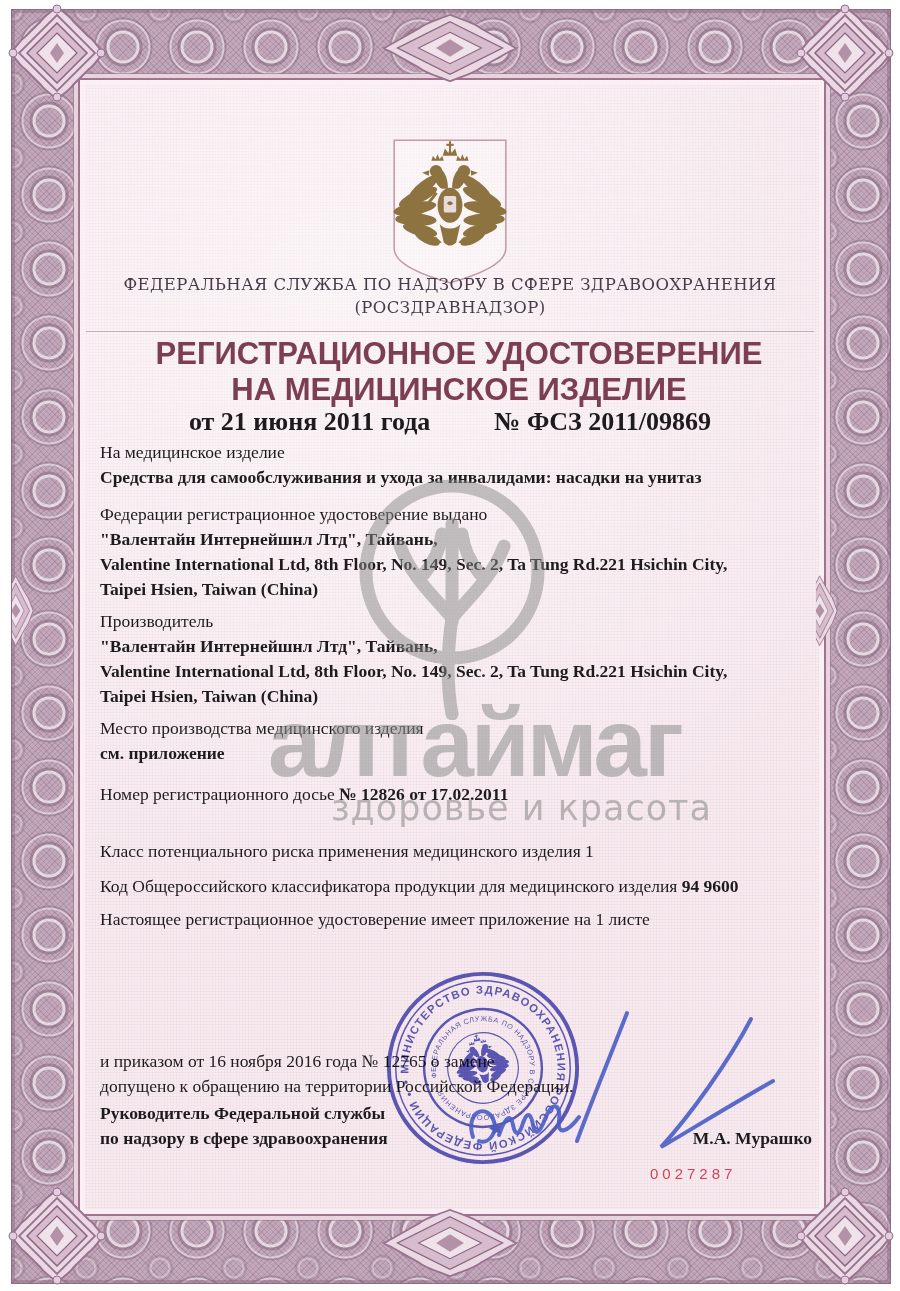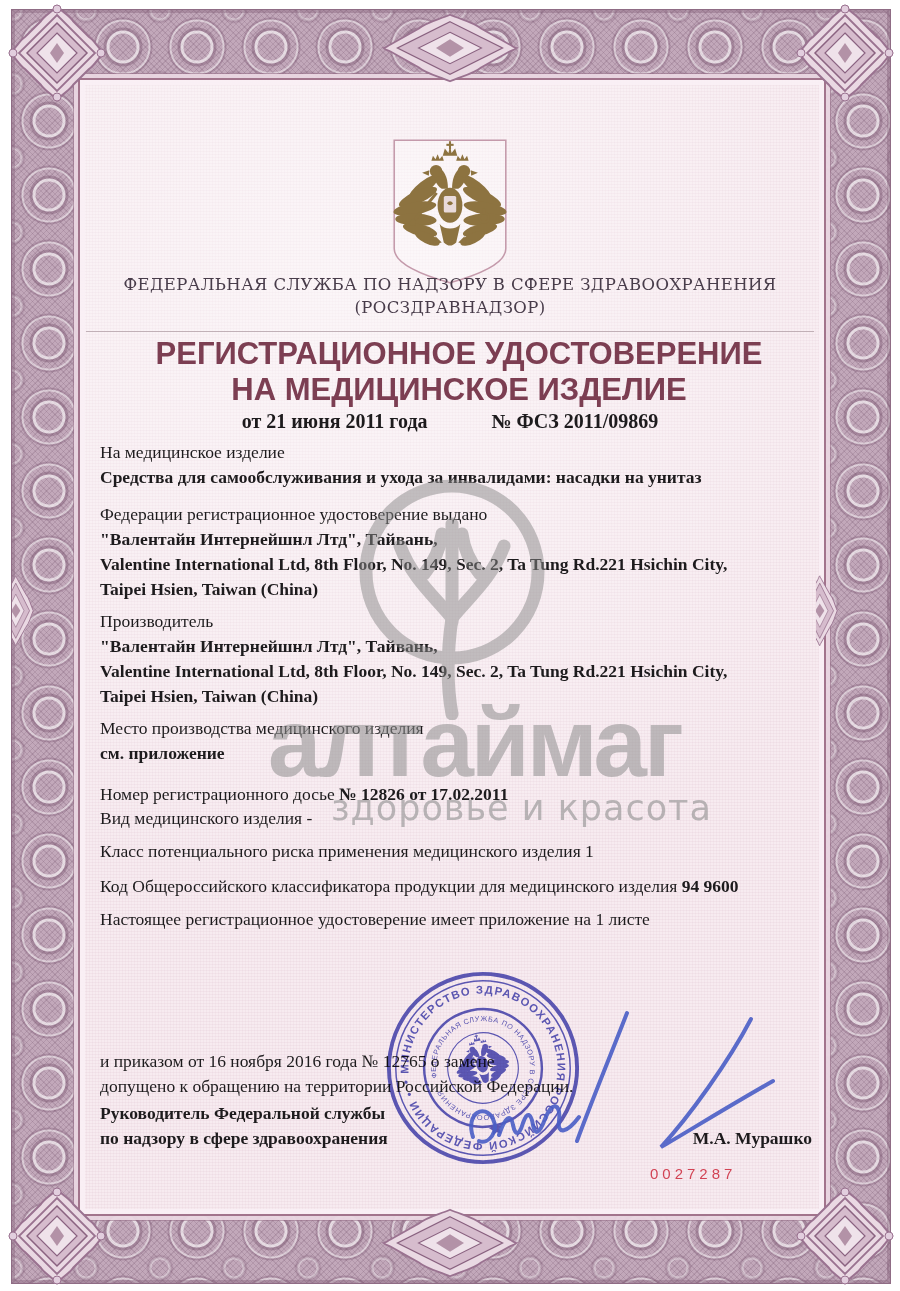--- a/index.html
+++ b/index.html
@@ -37,21 +37,21 @@
   }
   .ornament{position:absolute;z-index:2;}
   
   .layer{position:absolute;inset:0;}
   .txt{position:absolute;color:#1d1b1d;font-size:17.5px;line-height:23px;white-space:nowrap;}
   .b{font-weight:bold;}
   .center{left:78px;width:744px;text-align:center;}
   .agency{font-family:"DejaVu Serif",serif;font-size:16.5px;letter-spacing:.4px;color:#483c4a;}
   .title{font-family:"Liberation Sans",sans-serif;font-weight:bold;font-size:31px;letter-spacing:0px;color:#7c3e52;padding-left:9px;}
   .divider{position:absolute;left:86px;right:86px;top:331px;border-top:1.5px solid #b7a6ad;opacity:.85;}
-  .daterow{top:410px;font-size:20px;font-weight:bold;display:flex;justify-content:center;gap:64px;}
+  .daterow{top:410px;font-size:26px;font-weight:bold;display:flex;justify-content:center;gap:64px;}
   .left100{left:100px;}
   .signname{right:88px;text-align:right;}
   .serial{font-family:Liberation Sans, sans-serif;font-size:15px;letter-spacing:4px;color:#cf3547;opacity:.92;}
   
   .wm{position:absolute;color:#8f8f8f;pointer-events:none;}
   .wm-brand{font-family:Liberation Sans, sans-serif;font-weight:bold;font-size:96px;letter-spacing:-3px;opacity:.55;line-height:1;}
   .wm-tag{font-family:"DejaVu Sans",sans-serif;font-size:35px;letter-spacing:1px;opacity:.60;line-height:1;}
   .wm-tree{opacity:.5;}
   
   .stamp{position:absolute;left:385px;top:970px;width:196px;height:196px;transform:rotate(-12deg);opacity:.85;mix-blend-mode:multiply;}
@@ -179,21 +179,20 @@
     <div class="txt left100" style="top:610px;">Производитель</div>
     <div class="txt left100 b" style="top:635px;">"Валентайн Интернейшнл Лтд", Тайвань,</div>
     <div class="txt left100 b" style="top:660px;">Valentine International Ltd, 8th Floor, No. 149, Sec. 2, Ta Tung Rd.221 Hsichin City,</div>
     <div class="txt left100 b" style="top:685px;">Taipei Hsien, Taiwan (China)</div>
 
     <div class="txt left100" style="top:717px;">Место производства медицинского изделия</div>
     <div class="txt left100 b" style="top:742px;">см. приложение</div>
 
     <div class="txt left100" style="top:775px;margin-top:8px;"><span>Номер регистрационного досье </span><span class="b">№ 12826 от 17.02.2011</span></div>
 
-    <div class="txt left100" style="top:807px;">Вид медицинского изделия -</div>
 
     <div class="txt left100" style="top:840px;"><span>Класс потенциального риска применения медицинского изделия </span><span>1</span></div>
 
     <div class="txt left100" style="top:875px;"><span>Код Общероссийского классификатора продукции для медицинского изделия </span><span class="b">94 9600</span></div>
 
     <div class="txt left100" style="top:908px;">Настоящее регистрационное удостоверение имеет приложение на 1 листе</div>
 
     <div class="txt left100" style="top:1050px;">и приказом от 16 ноября 2016 года № 12765 о замене</div>
     <div class="txt left100" style="top:1075px;">допущено к обращению на территории Российской Федерации.</div>
 

